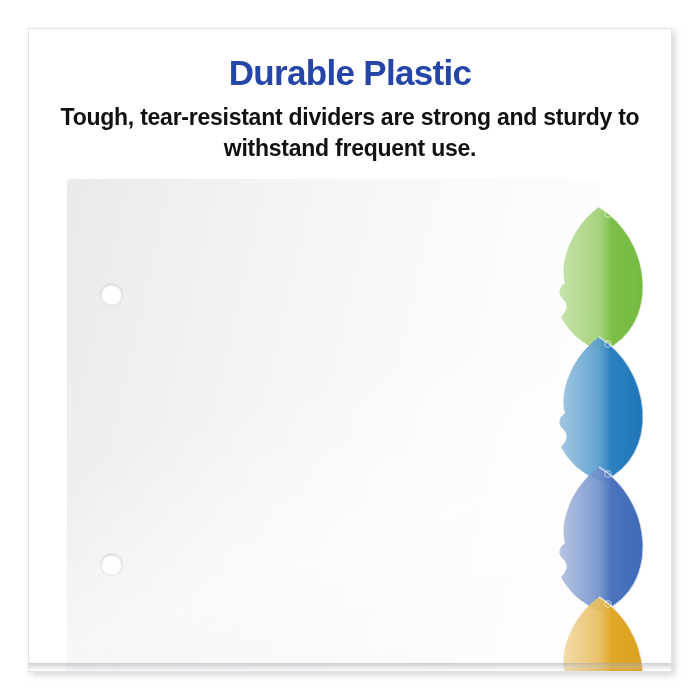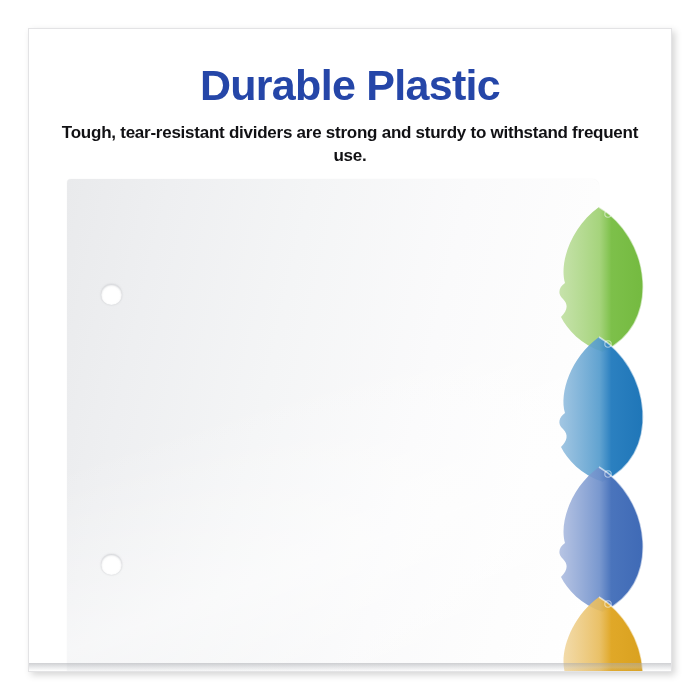--- a/index.html
+++ b/index.html
@@ -32,30 +32,30 @@
 
   
   .headline-block {
     position: absolute;
     left: 0;
     top: 20px;
     width: 100%;
     text-align: center;
   }
   .headline {
-    margin: 12px;
-    font-size: 43px;
+    margin: 4px;
+    font-size: 35px;
     font-weight: 700;
     letter-spacing: -0.7px;
     color: #2546a8;
     line-height: 1.12;
   }
   .subhead {
     margin: 10px 28px 0 28px;
-    font-size: 17px;
+    font-size: 23px;
     font-weight: 700;
     color: #111114;
     line-height: 1.36;
     letter-spacing: -0.25px;
   }
 
   
   .sheet {
     position: absolute;
     left: 38px;          

